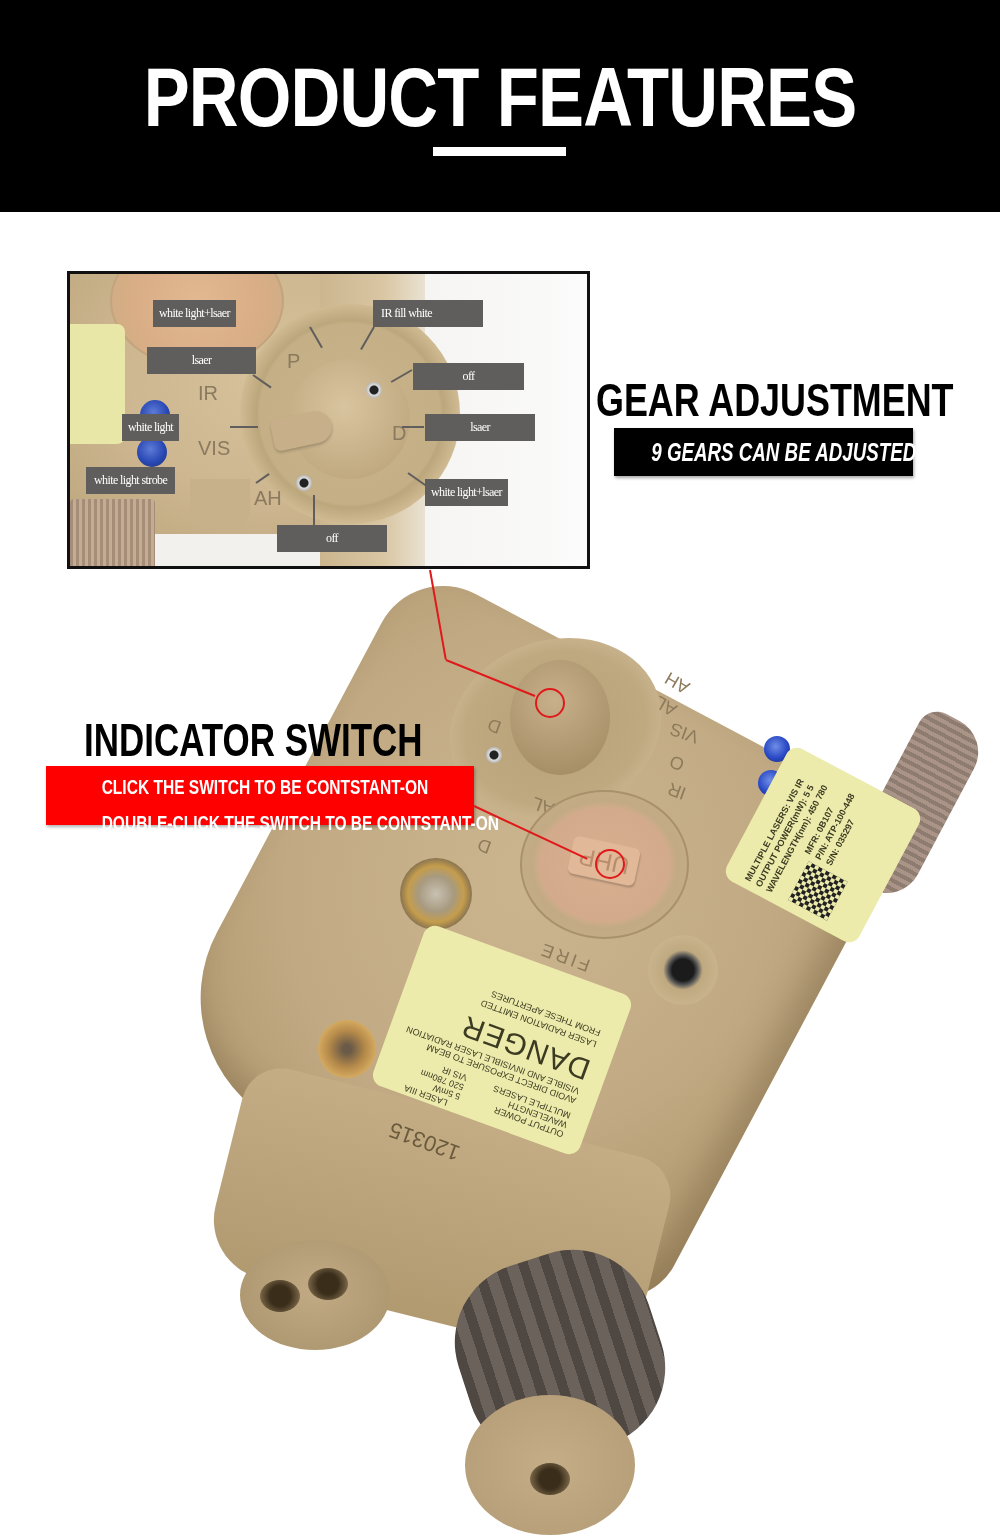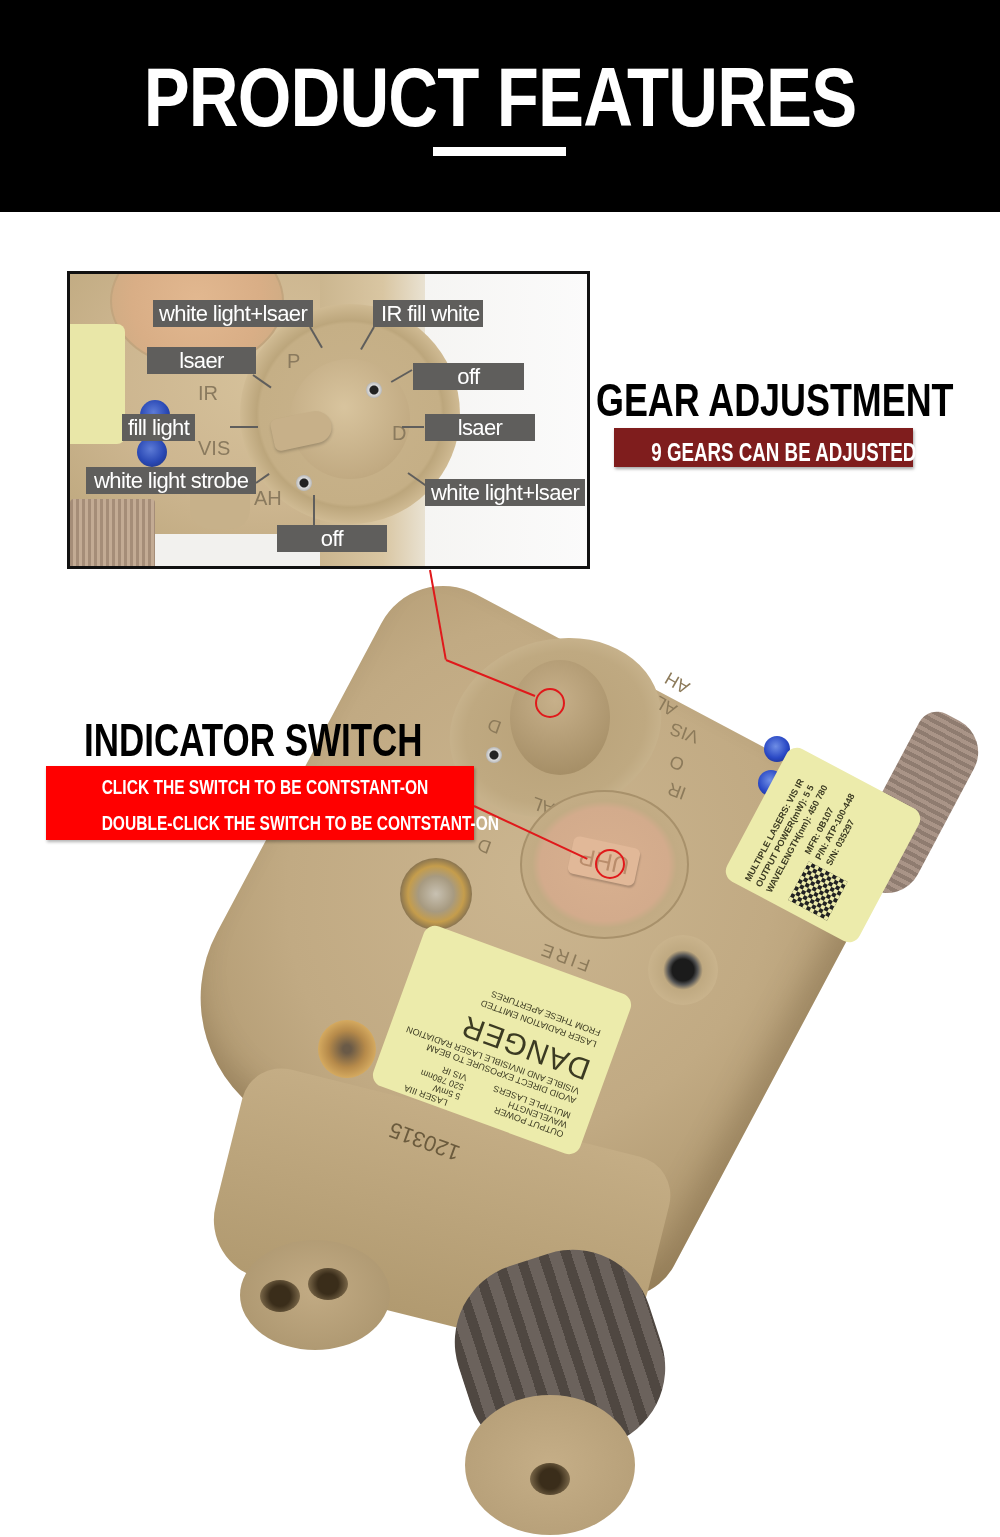--- a/index.html
+++ b/index.html
@@ -20,32 +20,32 @@
     .inset-sticker { left: 0; top: 50px; width: 55px; height: 120px; background: #e9e7a8; border-radius: 0 8px 8px 0; }
     .inset-dial-ring { left: 170px; top: 30px; width: 220px; height: 220px; border-radius: 50%; background: radial-gradient(circle, #c9b38c 0%, #c5af86 58%, #bca67c 60%, #d2bd96 72%, #c4ae86 100%); }
     .inset-knob { left: 220px; top: 85px; width: 120px; height: 120px; border-radius: 50%; background: radial-gradient(circle at 45% 40%, #d8c49e, #c2ab83 70%, #b39c73 100%); }
     .inset-lever { left: 202px; top: 140px; width: 60px; height: 32px; background: #c7b089; border-radius: 6px 16px 16px 6px; transform: rotate(-12deg); box-shadow: 0 2px 3px rgba(0,0,0,0.2); }
     .inset-screw { width: 16px; height: 16px; border-radius: 50%; background: radial-gradient(circle, #222 35%, #ddd 45%, #aaa 80%); }
     .inset-bolt { width: 30px; height: 30px; border-radius: 50%; background: radial-gradient(circle at 45% 40%, #5d7bd6, #2a49b5 55%, #1b2d73 100%); }
     .inset-knurl { left: 0; top: 225px; width: 85px; height: 70px; background: repeating-linear-gradient(90deg, #a58d78 0 3px, #c3ab94 3px 6px); border-radius: 4px; }
     .inset-tab { left: 120px; top: 205px; width: 60px; height: 50px; border-radius: 0 0 20px 20px; background: #c7b18a; }
     .inset-letter { color: #8a7a5e; font-family: "Liberation Sans", sans-serif; font-size: 20px; font-weight: 400; }
 
-    .tag { background: #5f5e5c; color: #ffffff; font-family: Liberation Sans, sans-serif; font-size: 22px; line-height: 27px; height: 27px; white-space: nowrap; letter-spacing: -0.6px; }
+    .tag { background: #5f5e5c; color: #ffffff; font-family: Liberation Serif, serif; font-size: 12px; line-height: 27px; height: 27px; white-space: nowrap; letter-spacing: -0.6px; }
     .tag.center { text-align: center; }
     .leader { background: #5f5e5c; height: 2px; transform-origin: 0 50%; }
 
     
     .gear-title { left: 596px; top: 376px; width: 334px; color: #000; font-weight: 700; font-size: 46px; line-height: 48px; white-space: nowrap; transform: scaleX(0.78); transform-origin: 0 0; letter-spacing: 0px; }
-    .gear-badge { left: 614px; top: 428px; width: 299px; height: 39px; background: #7f1d1d; box-shadow: 1px 2px 3px rgba(0,0,0,0.35); }
+    .gear-badge { left: 614px; top: 428px; width: 299px; height: 48px; background: #000000; box-shadow: 1px 2px 3px rgba(0,0,0,0.35); font-style: italic; }
     .gear-badge-text { left: 0; top: 0; width: 299px; text-align: center; color: #fff; font-weight: 700; font-size: 25px; line-height: 48px; white-space: nowrap; transform: scaleX(0.75); transform-origin: 149px 0; }
 
     
     .ind-title { left: 84px; top: 716px; width: 400px; color: #000; font-weight: 700; font-size: 46px; line-height: 48px; white-space: nowrap; transform: scaleX(0.76); transform-origin: 0 0; }
-    .ind-badge { left: 46px; top: 766px; width: 428px; height: 74px; background: #ff0000; box-shadow: 1px 2px 3px rgba(0,0,0,0.3); }
+    .ind-badge { left: 46px; top: 766px; width: 428px; height: 59px; background: #ff0000; box-shadow: 1px 2px 3px rgba(0,0,0,0.3); }
     .ind-line { left: 0; width: 428px; text-align: center; color: #fff; font-weight: 700; font-size: 21px; line-height: 37px; white-space: nowrap; transform: scaleX(0.74); transform-origin: 214px 0; }
 
     
     .dev-body { left: 250px; top: 660px; width: 560px; height: 560px; background: radial-gradient(ellipse at 45% 40%, #cbb58f 0%, #c1aa83 55%, #a99168 100%); border-radius: 70px 120px 60px 140px; transform: rotate(28deg); transform-origin: 50% 50%; box-shadow: inset -18px -20px 30px rgba(80,60,30,0.25); }
     .dev-lower { left: 220px; top: 1110px; width: 440px; height: 210px; background: linear-gradient(180deg, #c4ad85, #b19a70); border-radius: 40px 40px 80px 60px; transform: rotate(14deg); transform-origin: 50% 50%; }
     .dev-port-left { left: 240px; top: 1240px; width: 150px; height: 110px; border-radius: 50%; background: radial-gradient(ellipse at 50% 45%, #c2ab84, #ad9770 80%); }
     .dev-hole { width: 40px; height: 32px; border-radius: 50%; background: radial-gradient(circle, #3a2d1a 40%, #7d6a4b 80%); }
     .dev-cap-side { left: 460px; top: 1255px; width: 200px; height: 200px; border-radius: 40%; background: repeating-linear-gradient(90deg, #4f4741 0 10px, #6b625c 10px 22px); transform: rotate(-18deg); }
     .dev-cap-top { left: 465px; top: 1395px; width: 170px; height: 140px; border-radius: 50%; background: radial-gradient(ellipse, #c5ae87 0%, #b8a17a 70%, #a08a63 100%); }
     .dev-cap-knurl { left: 880px; top: 710px; width: 70px; height: 190px; border-radius: 20px 35px 35px 20px; background: repeating-linear-gradient(0deg, #8f7c70 0 4px, #a99487 4px 8px); transform: rotate(28deg); }
@@ -107,21 +107,21 @@
   <div class="abs leader" style="left:160px; top:152px; width:28px;"></div>
   <div class="abs leader" style="left:332px; top:152px; width:22px;"></div>
   <div class="abs leader" style="left:186px; top:208px; width:16px; transform:rotate(-35deg);"></div>
   <div class="abs leader" style="left:338px; top:198px; width:30px; transform:rotate(35deg);"></div>
   <div class="abs leader" style="left:244px; top:220px; width:32px; transform:rotate(90deg);"></div>
 
   <div class="abs tag" style="left:83px; top:26px; padding:0 6px;">white light+lsaer</div>
   <div class="abs tag" style="left:303px; top:26px; padding:0 8px; width:94px;">IR fill white</div>
   <div class="abs tag center" style="left:77px; top:73px; width:109px;">lsaer</div>
   <div class="abs tag center" style="left:343px; top:89px; width:111px;">off</div>
-  <div class="abs tag" style="left:52px; top:140px; padding:0 6px;">fill light</div>
+  <div class="abs tag" style="left:52px; top:140px; padding:0 6px;">white light</div>
   <div class="abs tag center" style="left:355px; top:140px; width:110px;">lsaer</div>
   <div class="abs tag" style="left:16px; top:193px; padding:0 8px;">white light strobe</div>
   <div class="abs tag" style="left:355px; top:205px; padding:0 6px;">white light+lsaer</div>
   <div class="abs tag center" style="left:207px; top:251px; width:110px;">off</div>
 </div>
 
 <div class="abs gear-title">GEAR ADJUSTMENT</div>
 <div class="abs gear-badge">
   <div class="abs gear-badge-text">9 GEARS CAN BE ADJUSTED</div>
 </div>

